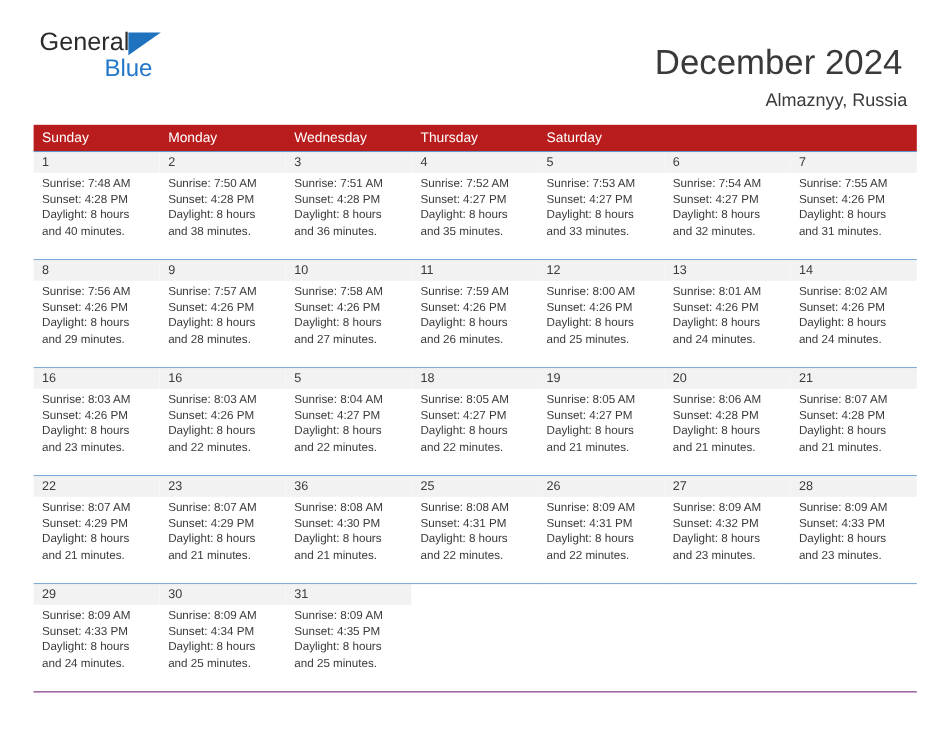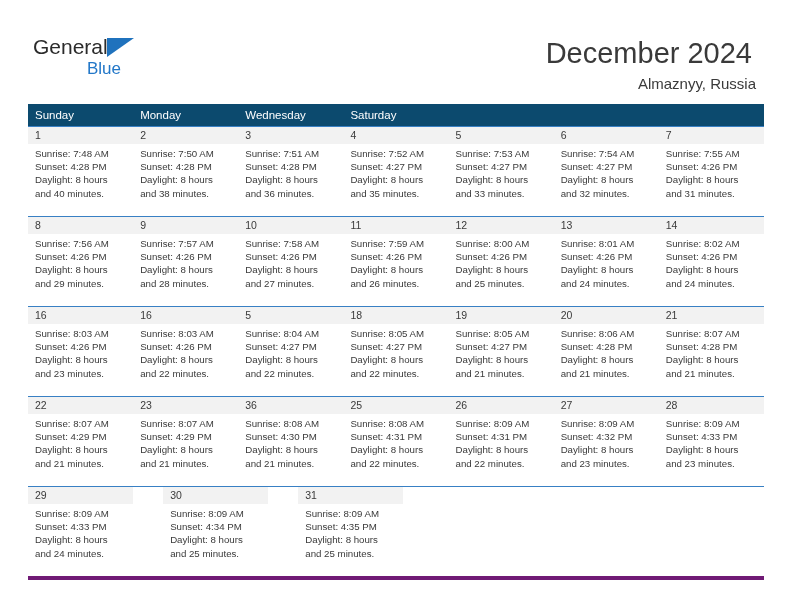--- a/index.html
+++ b/index.html
@@ -28,21 +28,21 @@
     position: absolute;
     left: 0;
     top: 0;
     width: 792px;
     height: 104px;
   }
 
   .logo {
     position: absolute;
     left: 33px;
-    top: 36px;
+    top: 25px;
     width: 120px;
     height: 48px;
   }
   .logo-general {
     position: absolute;
     left: 0;
     top: 0;
     font-size: 21px;
     line-height: 21px;
     color: #2b2b2b;
@@ -55,21 +55,21 @@
     top: 2px;
     width: 0;
     height: 0;
     border-left: 27px solid #1f72bd;
     border-bottom: 19px solid transparent;
   }
   .logo-blue {
     position: absolute;
     left: 54px;
     top: 22px;
-    font-size: 17px;
+    font-size: 20px;
     line-height: 21px;
     color: #2277c8;
     font-family: "Liberation Sans", sans-serif;
   }
 
   .title-block {
     position: absolute;
     right: 36px;
     top: 32px;
     text-align: right;
@@ -94,42 +94,41 @@
   .calendar {
     position: absolute;
     left: 28px;
     top: 104px;
     width: 736px;
   }
 
   .dow-row {
     display: flex;
     width: 736px;
-    background: #0c4a6e;
+    background: #b91c1c;
   }
   .dow-cell {
     flex: 0 0 105.14px;
     width: 105.14px;
     box-sizing: border-box;
     padding: 4px 0 4px 7px;
     color: #ffffff;
     font-size: 11.5px;
     line-height: 14px;
     height: 22px;
   }
 
   .week-row {
     display: flex;
     width: 736px;
     border-top: 1px solid #3880c4;
     background: #ffffff;
   }
   .week-row.last {
-    border-bottom: 4px solid #701a75;
-    gap: 30px;
+    border-bottom: 1px solid #701a75;
   }
 
   .day-cell {
     flex: 0 0 105.14px;
     width: 105.14px;
     box-sizing: border-box;
     height: 89px;
     background: #ffffff;
     position: relative;
   }
@@ -173,20 +172,21 @@
       <p class="cal-subtitle">Almaznyy, Russia</p>
     </div>
 
   </div>
 
   <div class="calendar">
     <div class="dow-row">
         <div class="dow-cell">Sunday</div>
         <div class="dow-cell">Monday</div>
         <div class="dow-cell">Wednesday</div>
+        <div class="dow-cell">Thursday</div>
         <div class="dow-cell">Saturday</div>
       </div>
     <div id="weeks-container">
         <div class="week-row">
           <div class="day-cell">
             <div class="daynum-band">1</div>
             <div class="info">
               <div>Sunrise: 7:48 AM</div>
               <div>Sunset: 4:28 PM</div>
               <div>Daylight: 8 hours</div>

